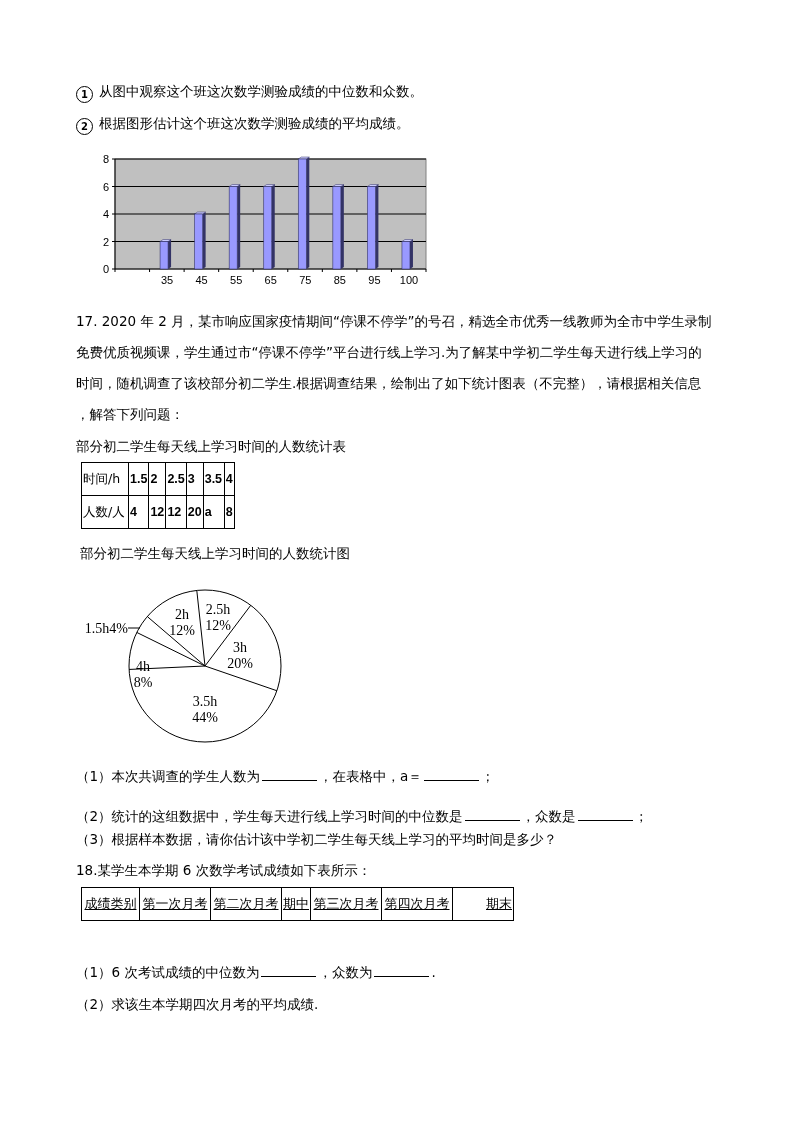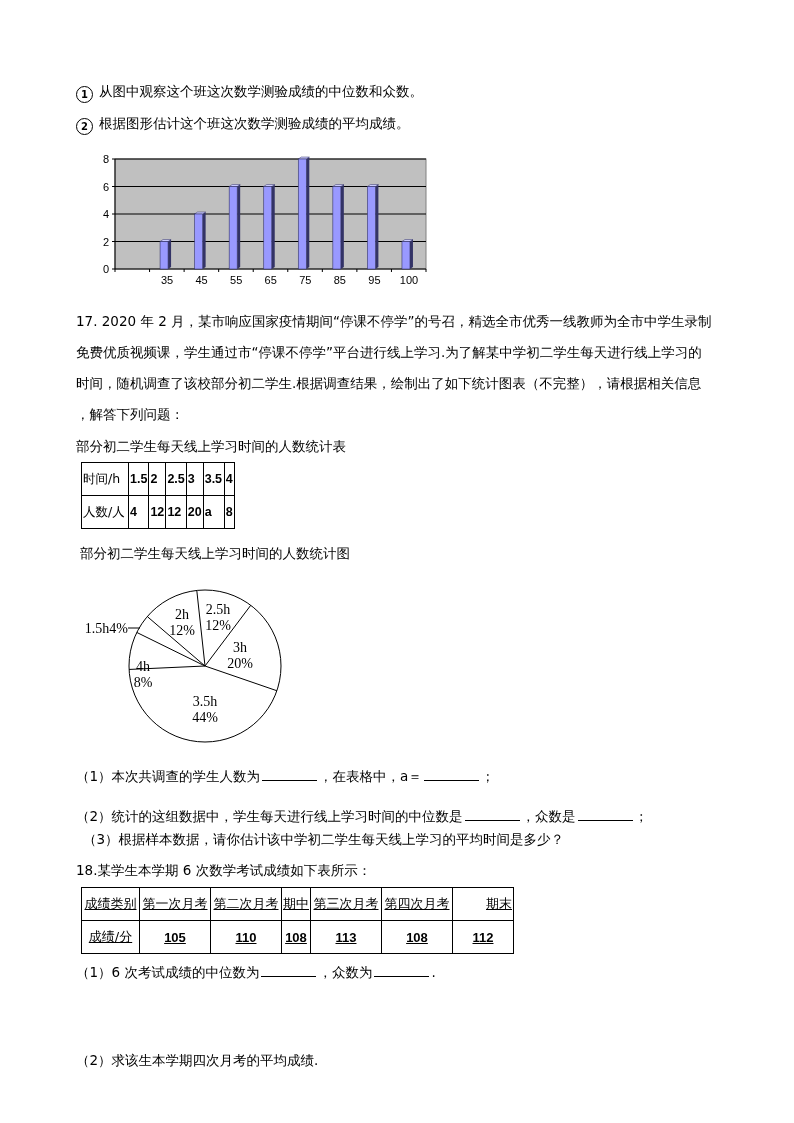--- a/index.html
+++ b/index.html
@@ -151,45 +151,36 @@
       <text x="48" y="48" text-anchor="end" class="pielbl">1.5h4%</text>
     </g>
 </svg>
 
 <div class="abs line" style="left:76px; top:768px;">
   <span>（1）本次共调查的学生人数为</span><span class="blank"></span><span>，在表格中，a＝</span><span class="blank"></span><span>；</span>
 </div>
 <div class="abs line" style="left:76px; top:808px;">
   <span>（2）统计的这组数据中，学生每天进行线上学习时间的中位数是</span><span class="blank"></span><span>，众数是</span><span class="blank"></span><span>；</span>
 </div>
-<div class="abs line" style="left:76px; top:831px;margin-left:7px;">（3）根据样本数据，请你估计该中学初二学生每天线上学习的平均时间是多少？</div>
+<div class="abs line" style="left:76px; top:831px;">（3）根据样本数据，请你估计该中学初二学生每天线上学习的平均时间是多少？</div>
 
 <div class="abs line" style="left:76px; top:862px;">
   <span class="bold">18.</span><span>某学生本学期 </span><span class="bold">6</span><span> 次数学考试成绩如下表所示：</span>
 </div>
 
 <table class="t t2" style="left:81px; top:887px;text-decoration:underline;">
   <tbody>
       <tr>
     <td style="width:55px;">成绩类别</td>
     <td style="width:68px;">第一次月考</td>
     <td style="width:68px;">第二次月考</td>
     <td style="width:26px;">期中</td>
     <td style="width:68px;">第三次月考</td>
     <td style="width:68px;">第四次月考</td>
     <td style="width:26px;padding-left:33px;">期末</td>
   </tr>
-  <tr>
-    <td>成绩/分</td>
-    <td class="num">105</td>
-    <td class="num">110</td>
-    <td class="num">108</td>
-    <td class="num">113</td>
-    <td class="num">108</td>
-    <td class="num">112</td>
-  </tr>
 </tbody>
   </table>
 
 <div class="abs line" style="left:76px; top:964px;">
   <span>（1）</span><span class="bold">6</span><span> 次考试成绩的中位数为</span><span class="blank"></span><span>，众数为</span><span class="blank"></span><span>.</span>
 </div>
-<div class="abs line" style="left:76px; top:1052px;">（2）求该生本学期四次月考的平均成绩.</div>
+<div class="abs line" style="left:76px; top:996px;">（2）求该生本学期四次月考的平均成绩.</div>
 
 </body></html>

